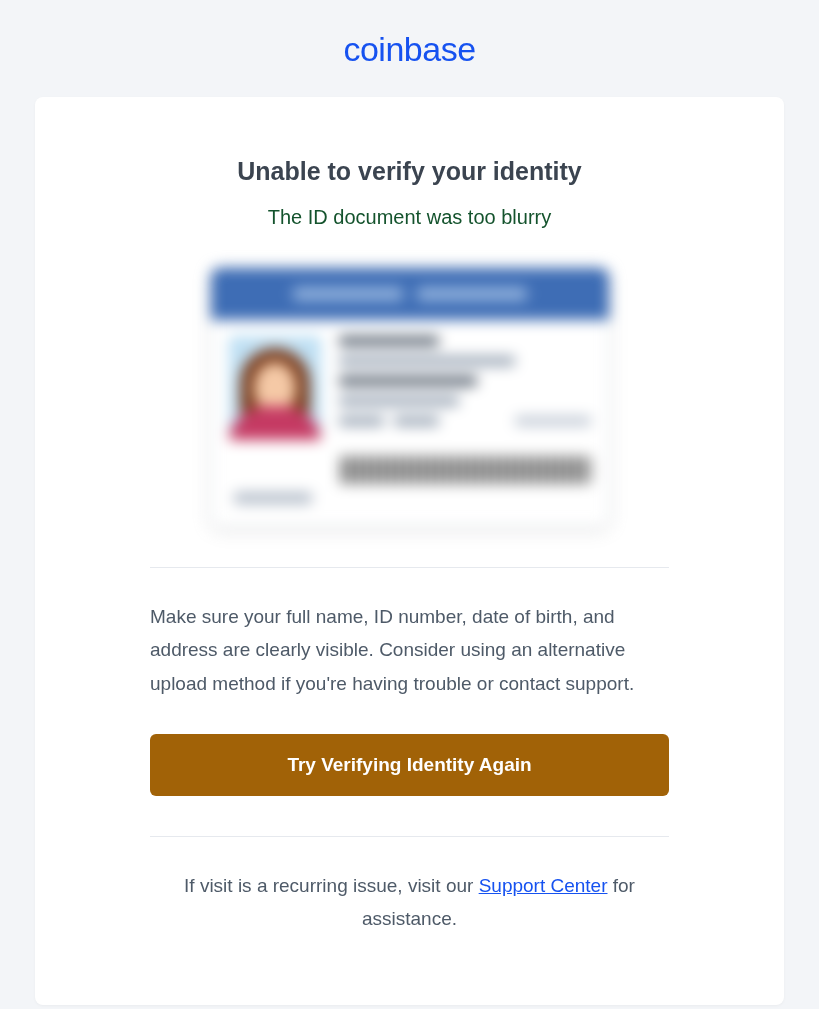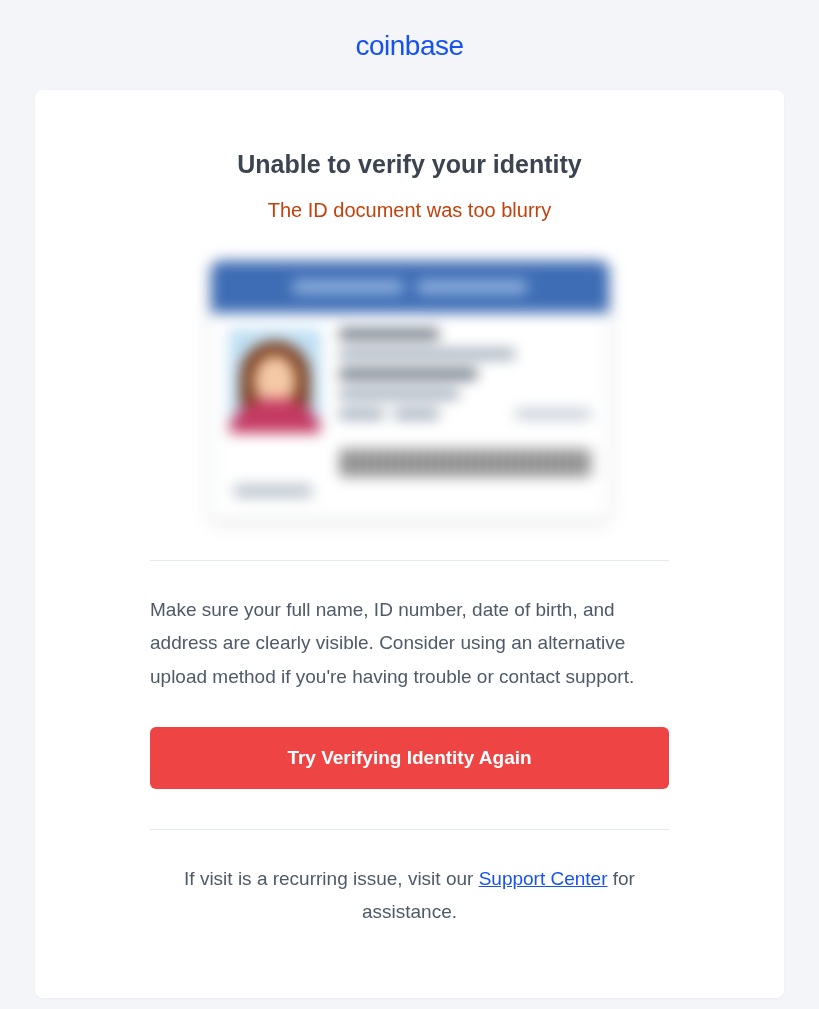--- a/index.html
+++ b/index.html
@@ -8,42 +8,42 @@
     background: #f3f5f8;
     width: 819px;
     min-height: 1009px;
     padding: 30px 35px;
   }
   .logo-wrap {
     text-align: center;
     margin-bottom: 28px;
   }
   .logo {
-    font-size: 28px;
+    font-size: 34px;
     font-weight: 500;
     color: #1652f0;
     letter-spacing: -0.5px;
   }
   .card {
     background: #fff;
     border-radius: 8px;
     padding: 60px 115px 70px;
     box-shadow: 0 1px 3px rgba(0,0,0,0.04);
   }
   .heading {
     text-align: center;
     font-size: 25px;
     font-weight: 600;
     color: #3b4450;
     margin-bottom: 20px;
   }
   .subheading {
     text-align: center;
     font-size: 20px;
-    color: #c2410c;
+    color: #14532d;
     margin-bottom: 38px;
   }
   .id-illustration {
     width: 400px;
     height: 260px;
     margin: 0 auto 40px;
     position: relative;
     display: block;
     filter: blur(7px);
   }
@@ -101,21 +101,21 @@
   }
   .help-text {
     font-size: 19px;
     line-height: 1.75;
     color: #4e5a68;
     margin-bottom: 34px;
   }
   .primary-btn {
     display: block;
     width: 100%;
-    background: #ef4444;
+    background: #a16207;
     color: #fff;
     border: none;
     border-radius: 6px;
     font-size: 19px;
     font-weight: 600;
     padding: 20px 0;
     cursor: pointer;
     margin-bottom: 40px;
   }
   .footer-text {

